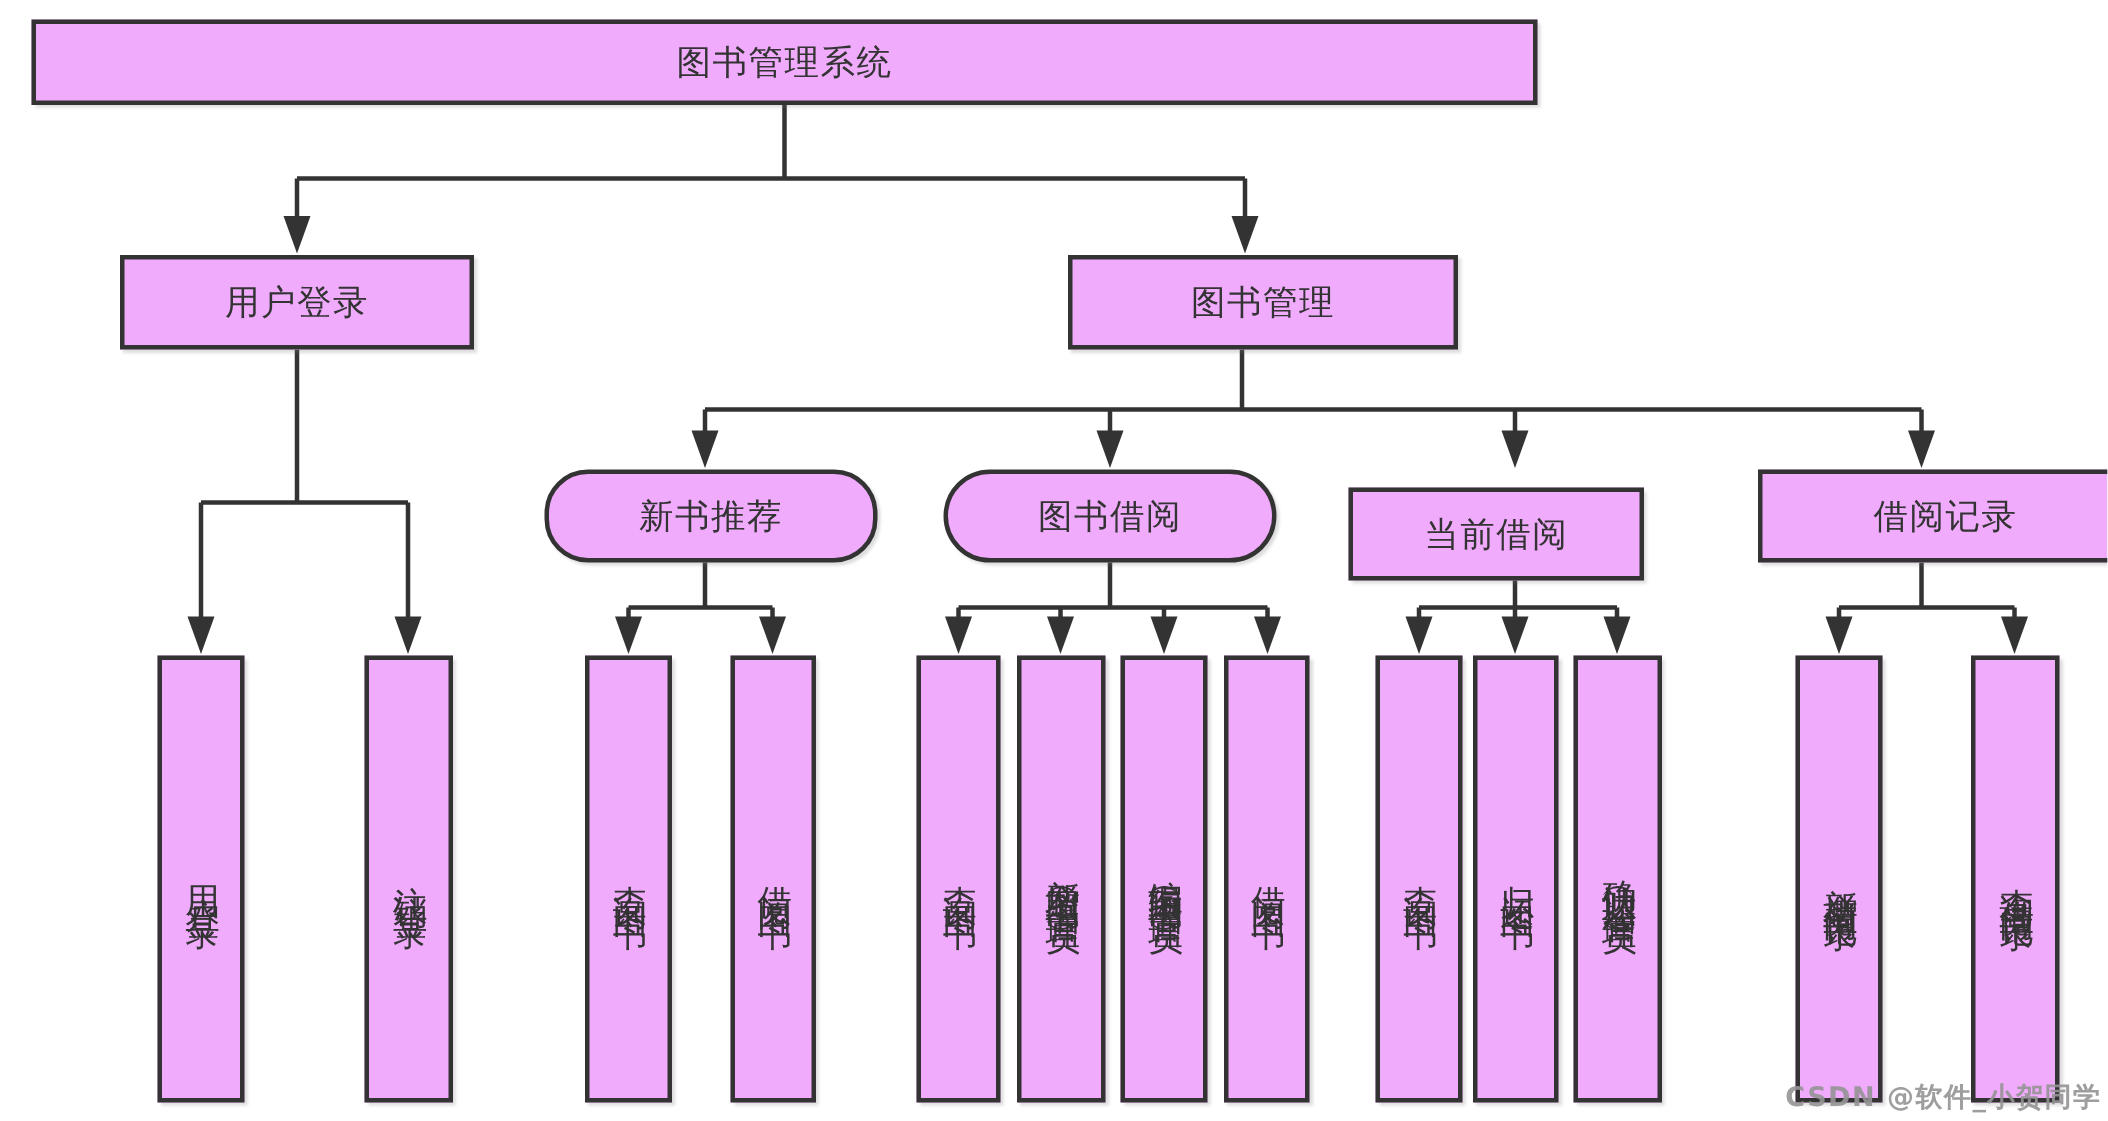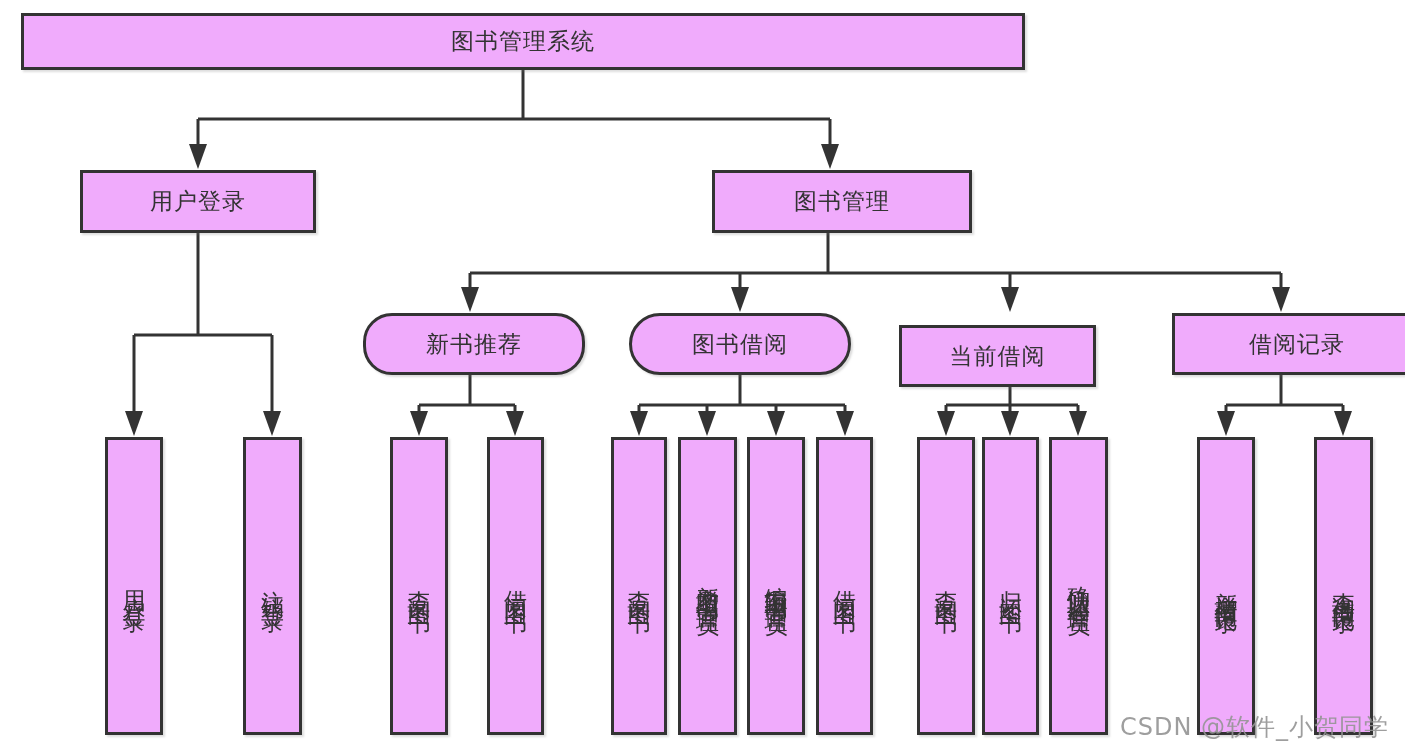--- a/index.html
+++ b/index.html
@@ -44,26 +44,27 @@
     font-size: 23px;
     letter-spacing: 7px;
     line-height: 1;
     color: #333333;
   }
   .vbox .vtext.long {
     letter-spacing: 4px;
   }
   .watermark {
     position: absolute;
-    right: 16px;
+    right: 4px;
     bottom: 4px;
-    font-size: 24px;
+    font-size: 18px;
     letter-spacing: 1px;
     color: rgba(148,148,148,0.9);
     white-space: nowrap;
+    font-weight: bold;
   }
 </style>
 </head>
 <body>
 
 <div class="stage">
 
   <svg class="connectors" viewBox="0 0 1405 747">
     <g stroke="#333333" stroke-width="3" fill="none">
 

